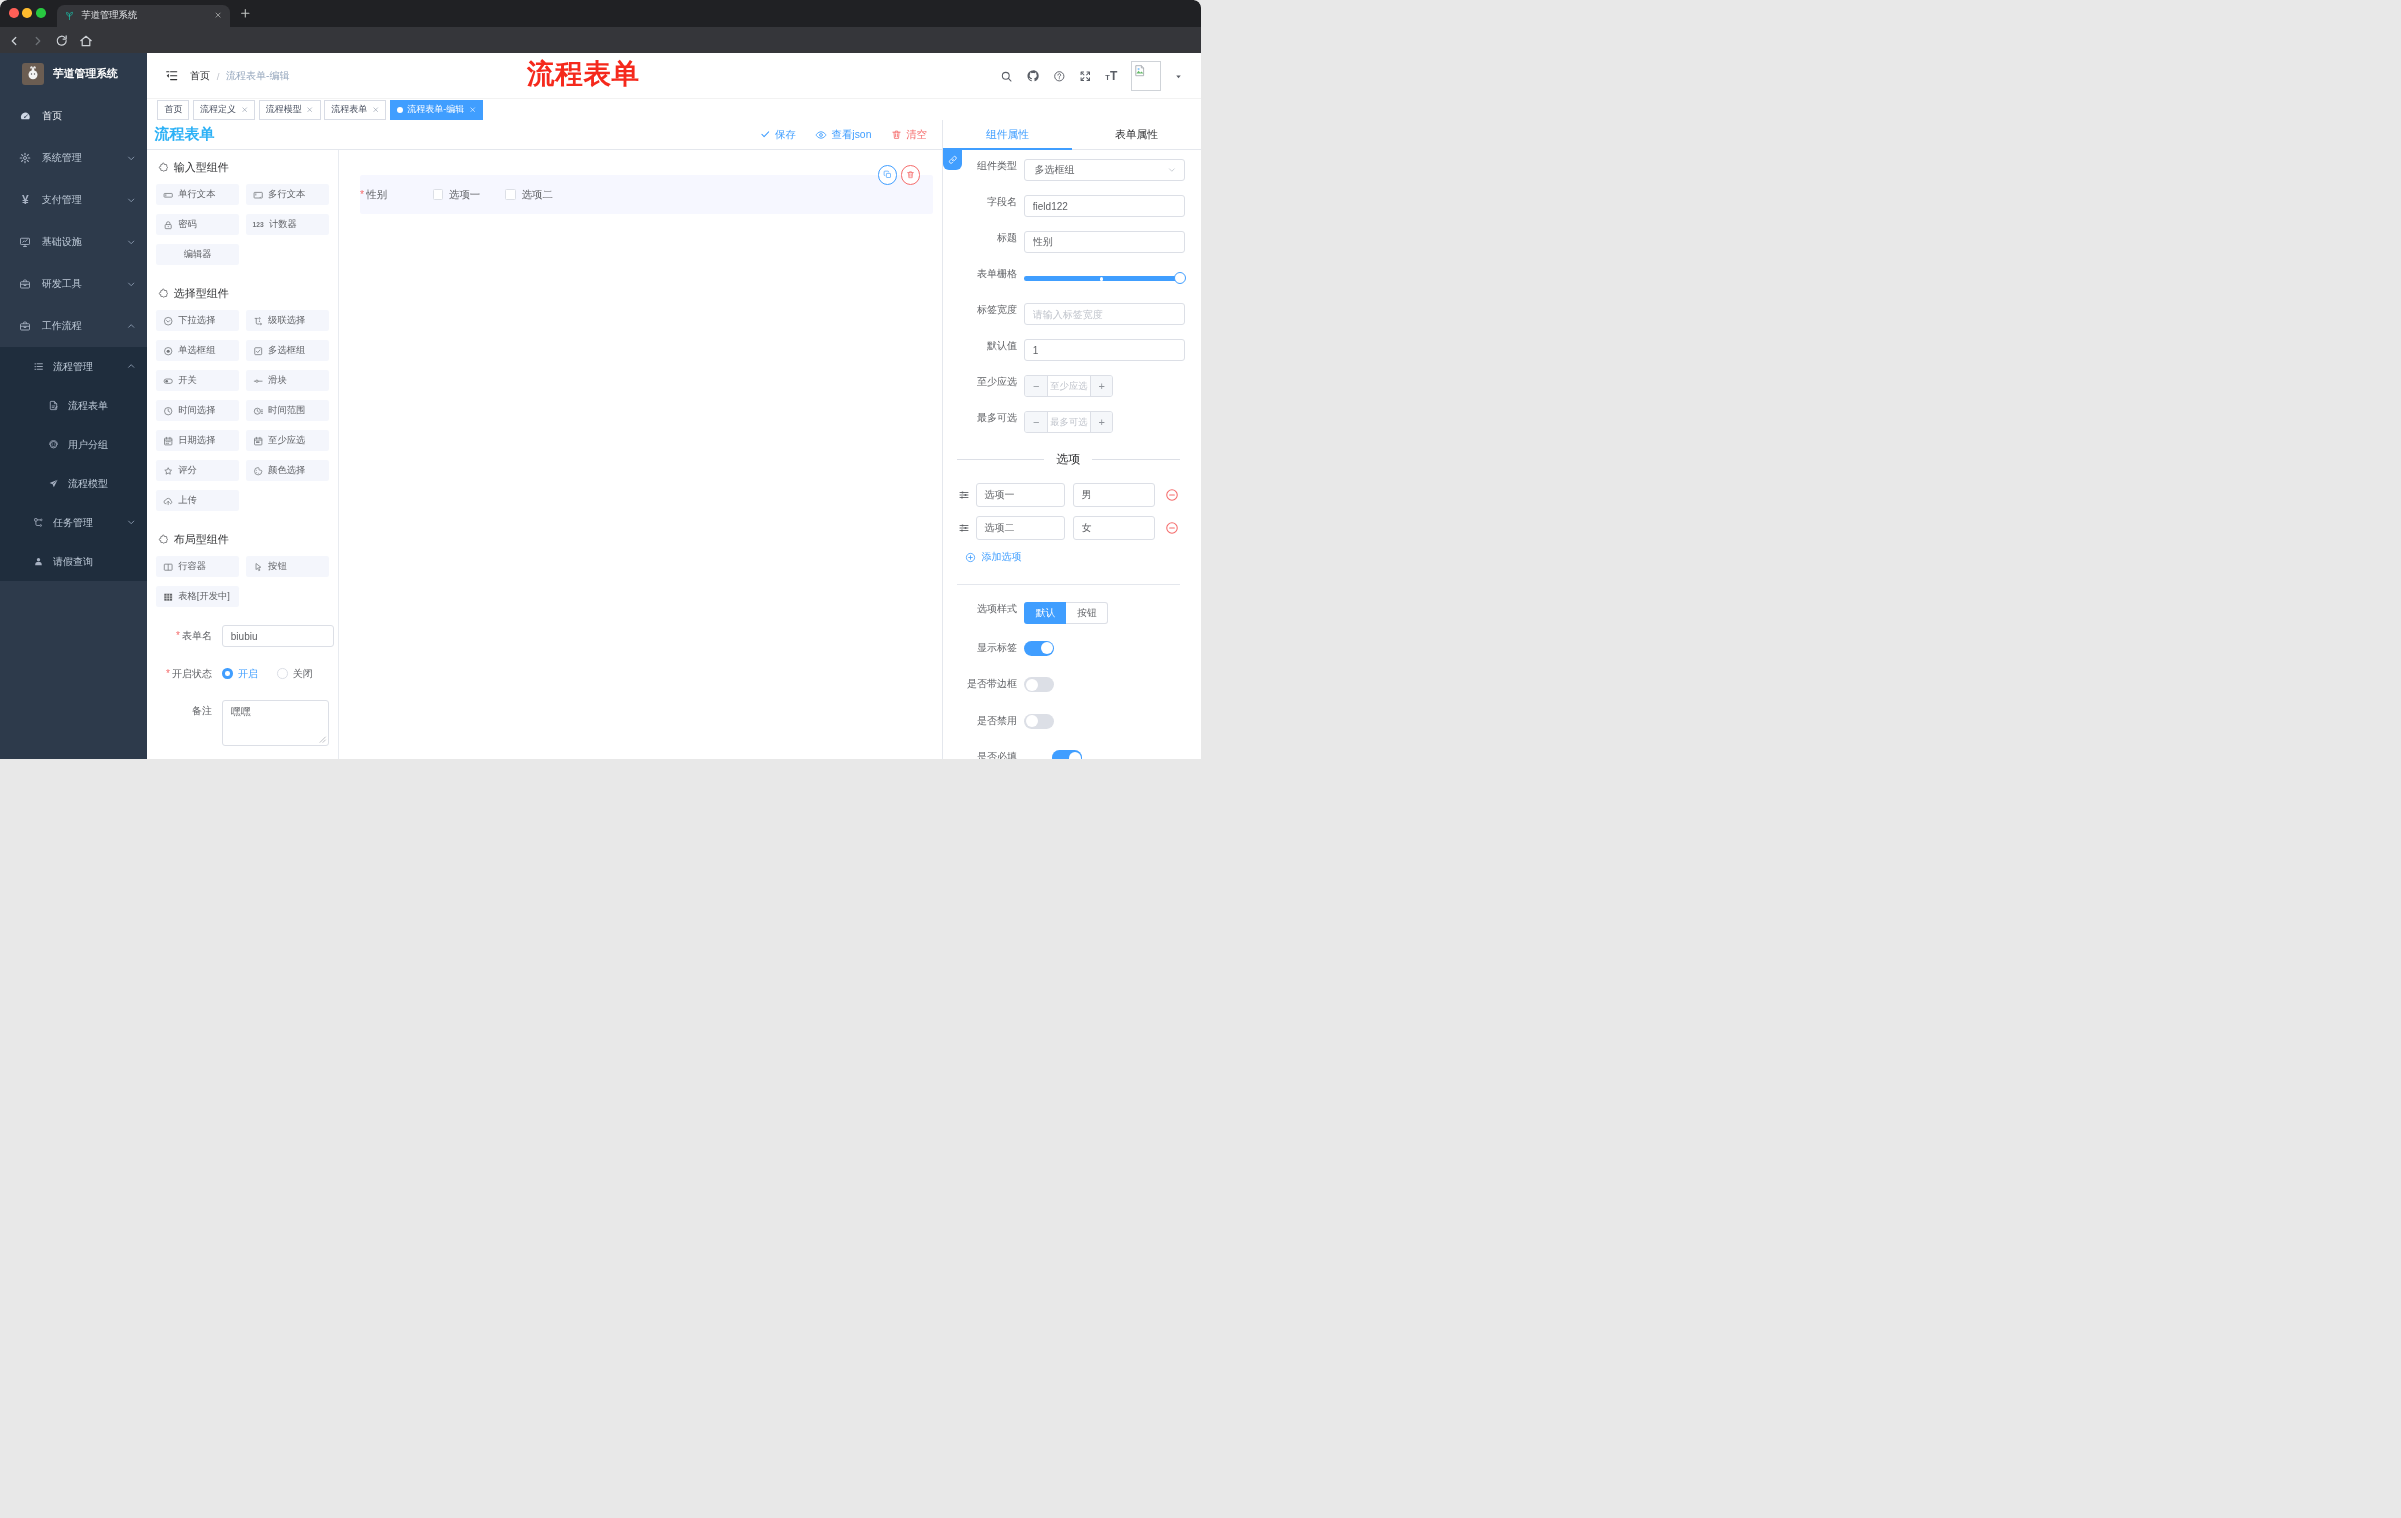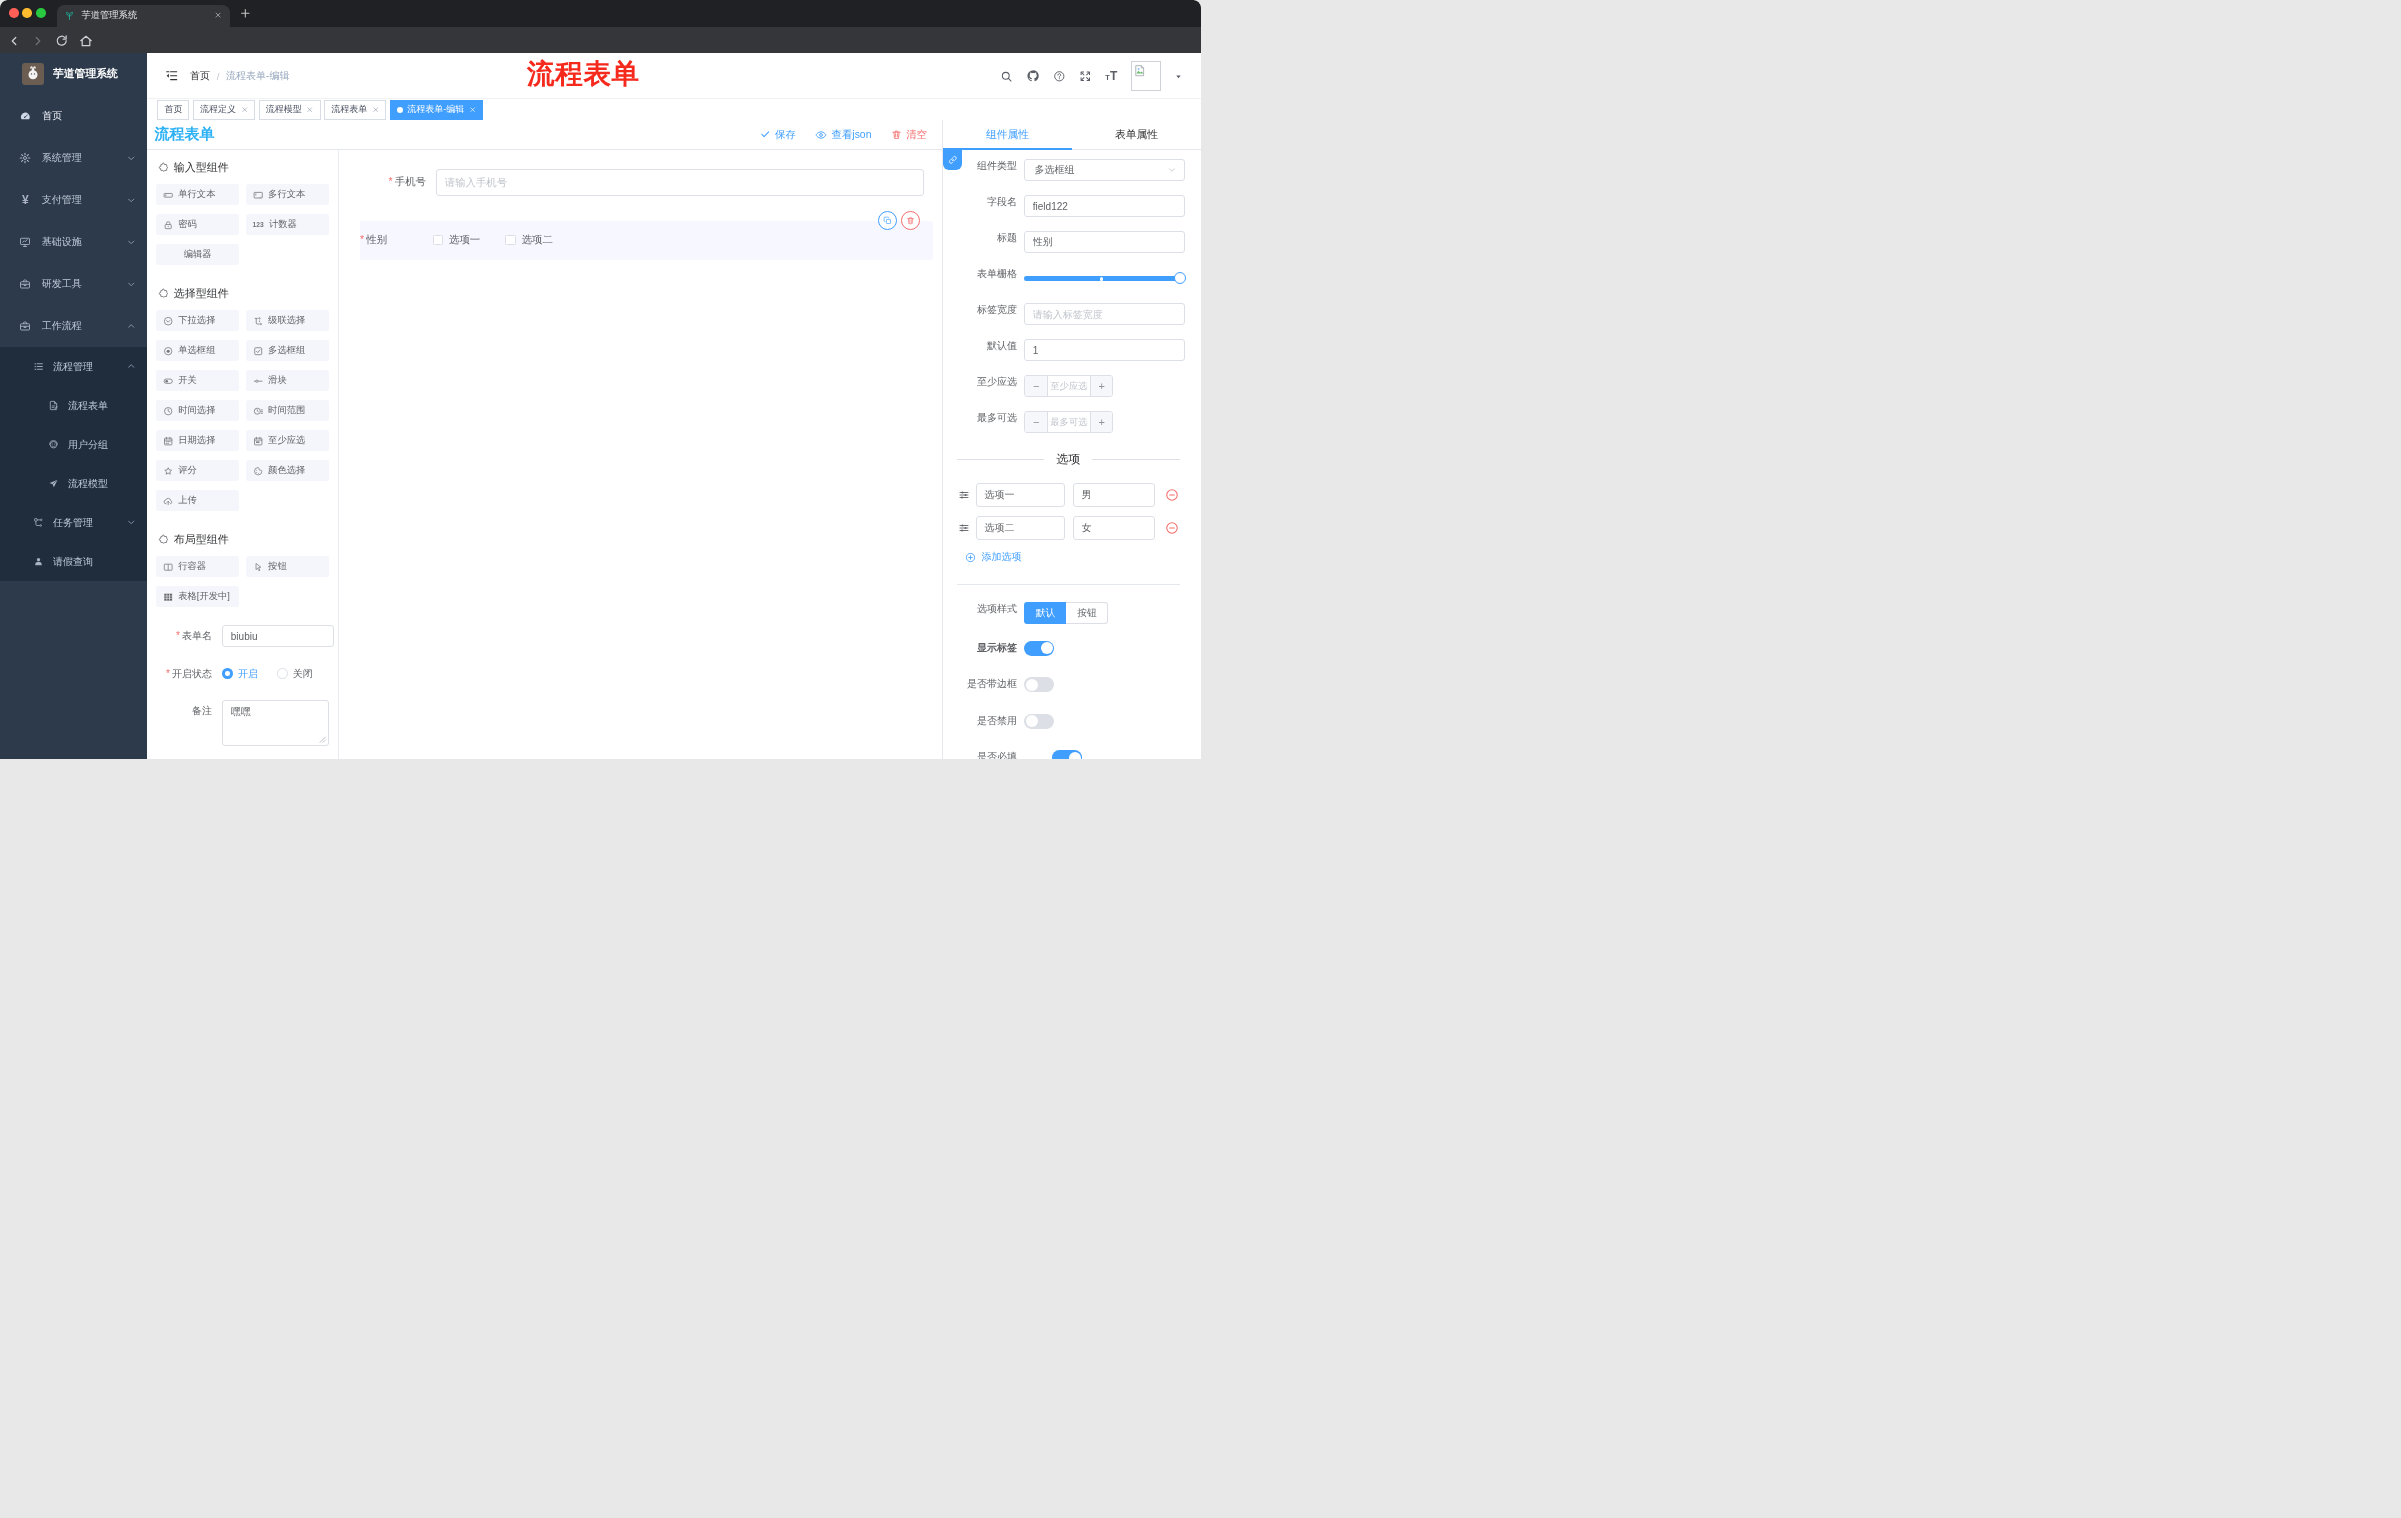--- a/index.html
+++ b/index.html
@@ -852,24 +852,20 @@
           <span>嘿嘿</span>
           <svg class="ic ta-grip" width="7.4" height="7.4" viewBox="0 0 10 10">
               <path d="M9 1 L1 9 M9 5 L5 9" stroke="currentColor" stroke-width="1"></path>
             </svg>
         </div>
       </div>
     </div>
   </div>
 
   <div class="abs" id="canvas">
-    <div class="phone-row">
-      <span class="cv-lbl"><span class="star">*</span><span>手机号</span></span>
-      <input class="inp phone-inp" placeholder="请输入手机号" style="">
-    </div>
     <div id="gender-block">
       <span class="g-lbl"><span class="star">*</span><span>性别</span></span>
       <span class="cb-group">
         <span class="cb"></span>
         <span class="cb-lbl">选项一</span>
       </span>
       <span class="cb-group">
         <span class="cb"></span>
         <span class="cb-lbl">选项二</span>
       </span>
@@ -986,21 +982,21 @@
       <div class="hr2"></div>
 
       <div class="p-row mt24">
         <span class="p-lbl">选项样式</span>
         <div class="seg">
           <span class="seg-on">默认</span>
           <span class="seg-off">按钮</span>
         </div>
       </div>
 
-      <div class="p-row mt19" style="margin-top:16.3px;font-weight:bold;">
+      <div class="p-row mt19" style="margin-top:16.3px;">
         <span class="p-lbl">显示标签</span>
         <span class="sw on">
             <span class="knob"></span>
           </span>
       </div>
       <div class="p-row" style="margin-top:21.5px;margin-bottom:0;">
         <span class="p-lbl">是否带边框</span>
         <span class="sw off">
             <span class="knob"></span>
           </span>

